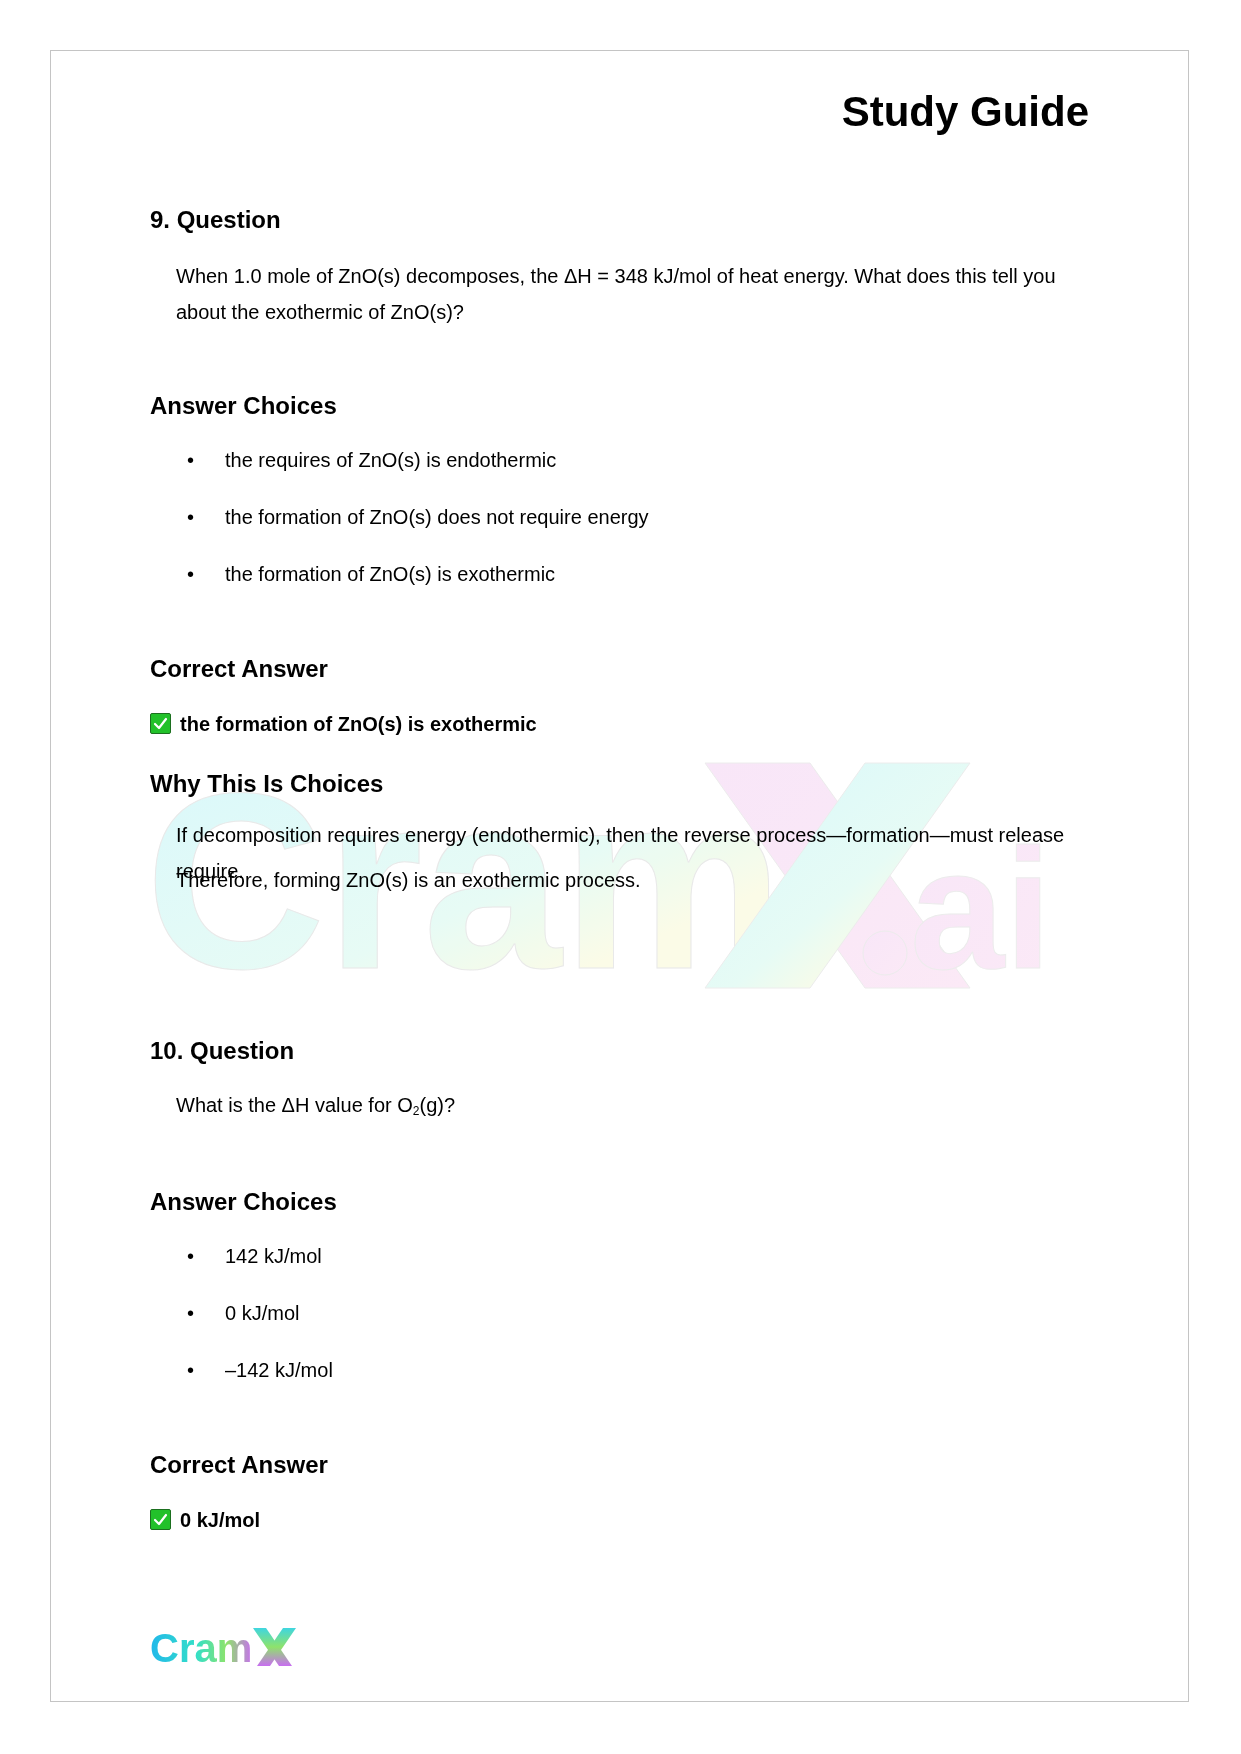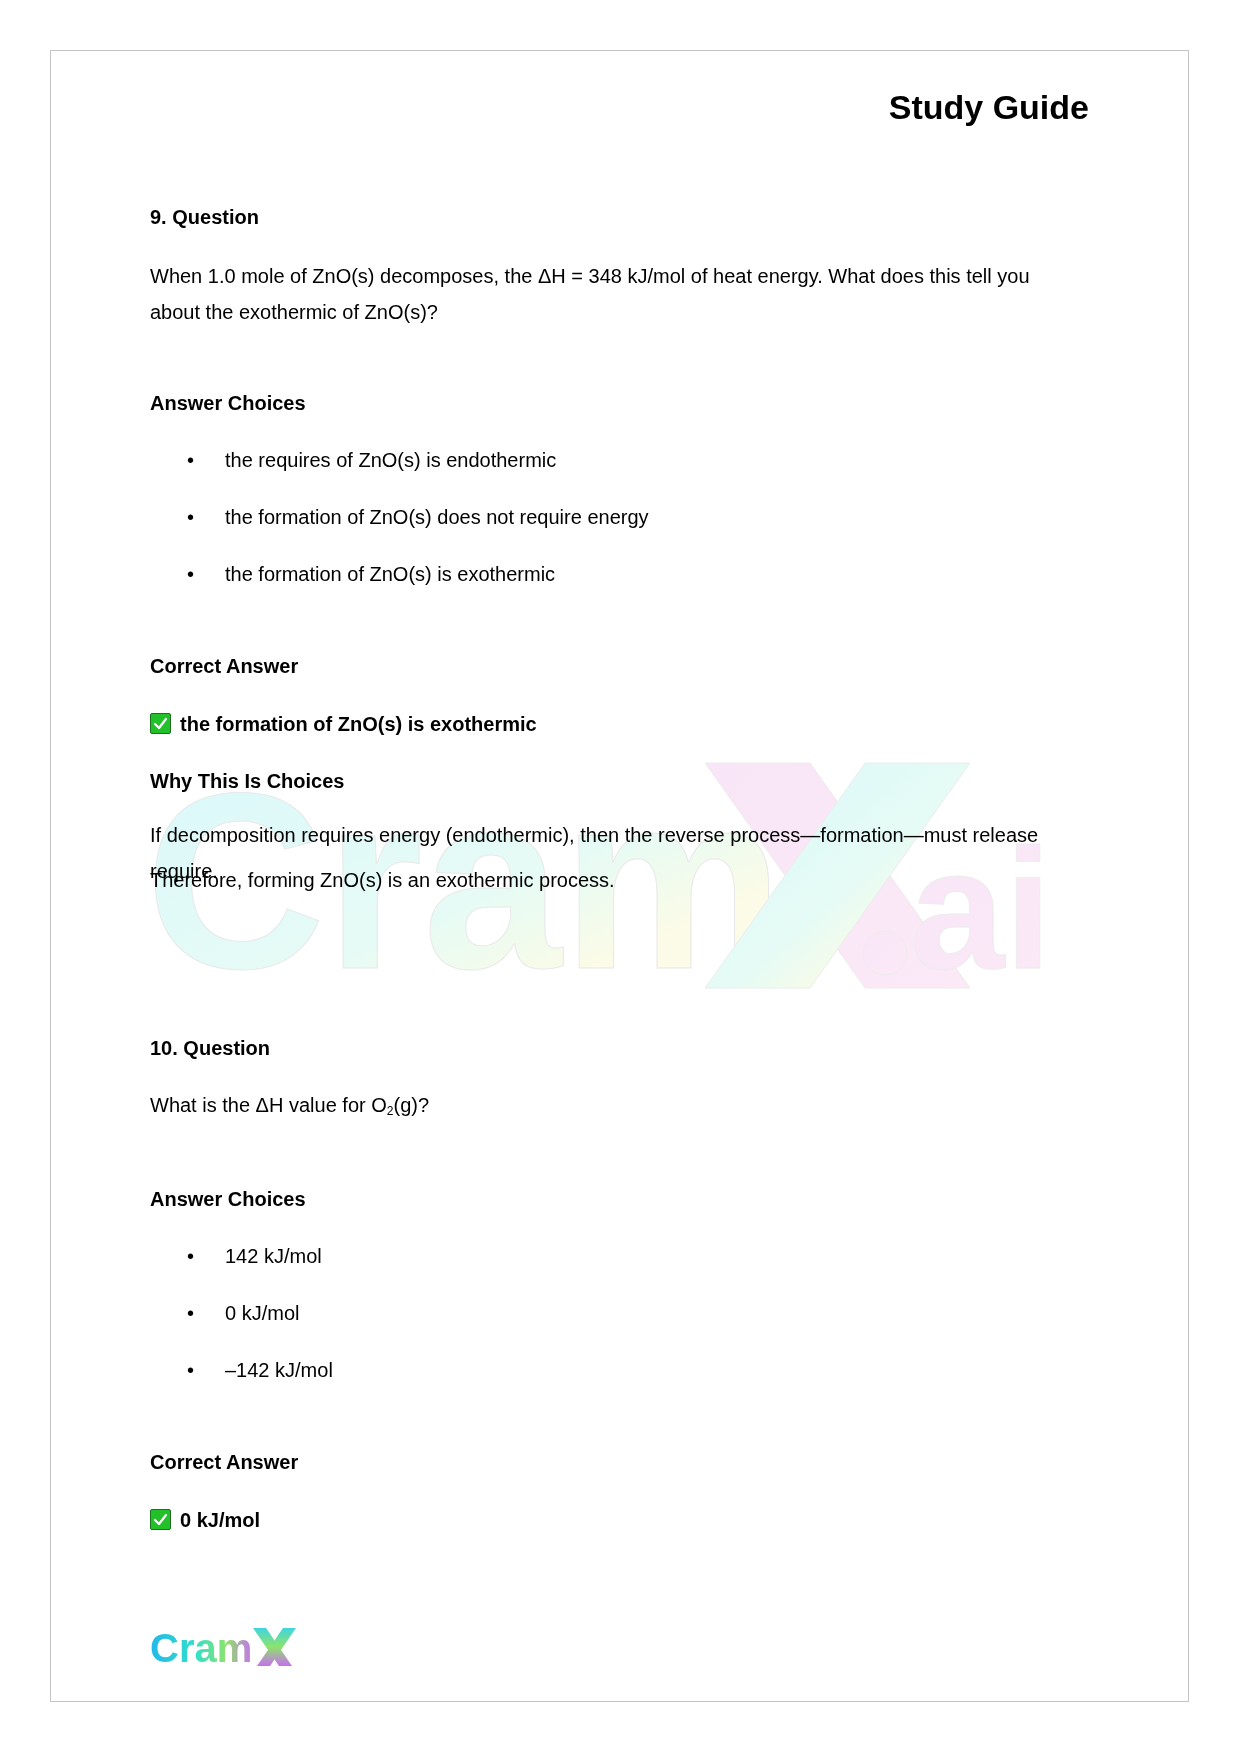--- a/index.html
+++ b/index.html
@@ -1,23 +1,23 @@
 <!DOCTYPE html>
 <html><head>
 <meta charset="utf-8">
 <style>
   html, body { margin: 0; padding: 0; background: #ffffff; }
   body { width: 1241px; height: 1754px; position: relative; overflow: hidden;
          font-family: "Liberation Sans", "DejaVu Sans", sans-serif; color: #000; }
   .page-frame { position: absolute; left: 50px; top: 50px; width: 1139px; height: 1652px;
                 border: 1.5px solid #c4c4c4; box-sizing: border-box; }
-  .title { position: absolute; right: 152px; top: 88px; font-size: 34px; font-weight: bold; }
+  .title { position: absolute; right: 152px; top: 88px; font-size: 42px; font-weight: bold; }
   .abs { position: absolute; left: 150px; white-space: nowrap; }
-  .h { font-weight: bold; font-size: 20px; }
-  .p { font-size: 20px; line-height: 36px; }
+  .h { font-weight: bold; font-size: 24px; }
+  .p { font-size: 20px; line-height: 36px; margin-left: 26px; }
   .bullet-row { position: absolute; left: 150px; font-size: 20px; white-space: nowrap; }
   .bullet-row .dot { position: absolute; left: 37px; top: 0; }
   .bullet-row .txt { position: absolute; left: 75px; top: 0; }
   .check { display: inline-block; width: 21px; height: 21px; background: #22c12a;
            border: 1.5px solid #1c6f1f; box-sizing: border-box; vertical-align: -3px;
            margin-right: 9px; position: relative; border-radius: 2px; }
   .check svg { position: absolute; left: 2px; top: 2px; }
   .bold-ans { font-weight: bold; font-size: 20px; }
   .watermark { position: absolute; left: 150px; top: 758px; width: 940px; height: 235px;
                z-index: 0; pointer-events: none; }

